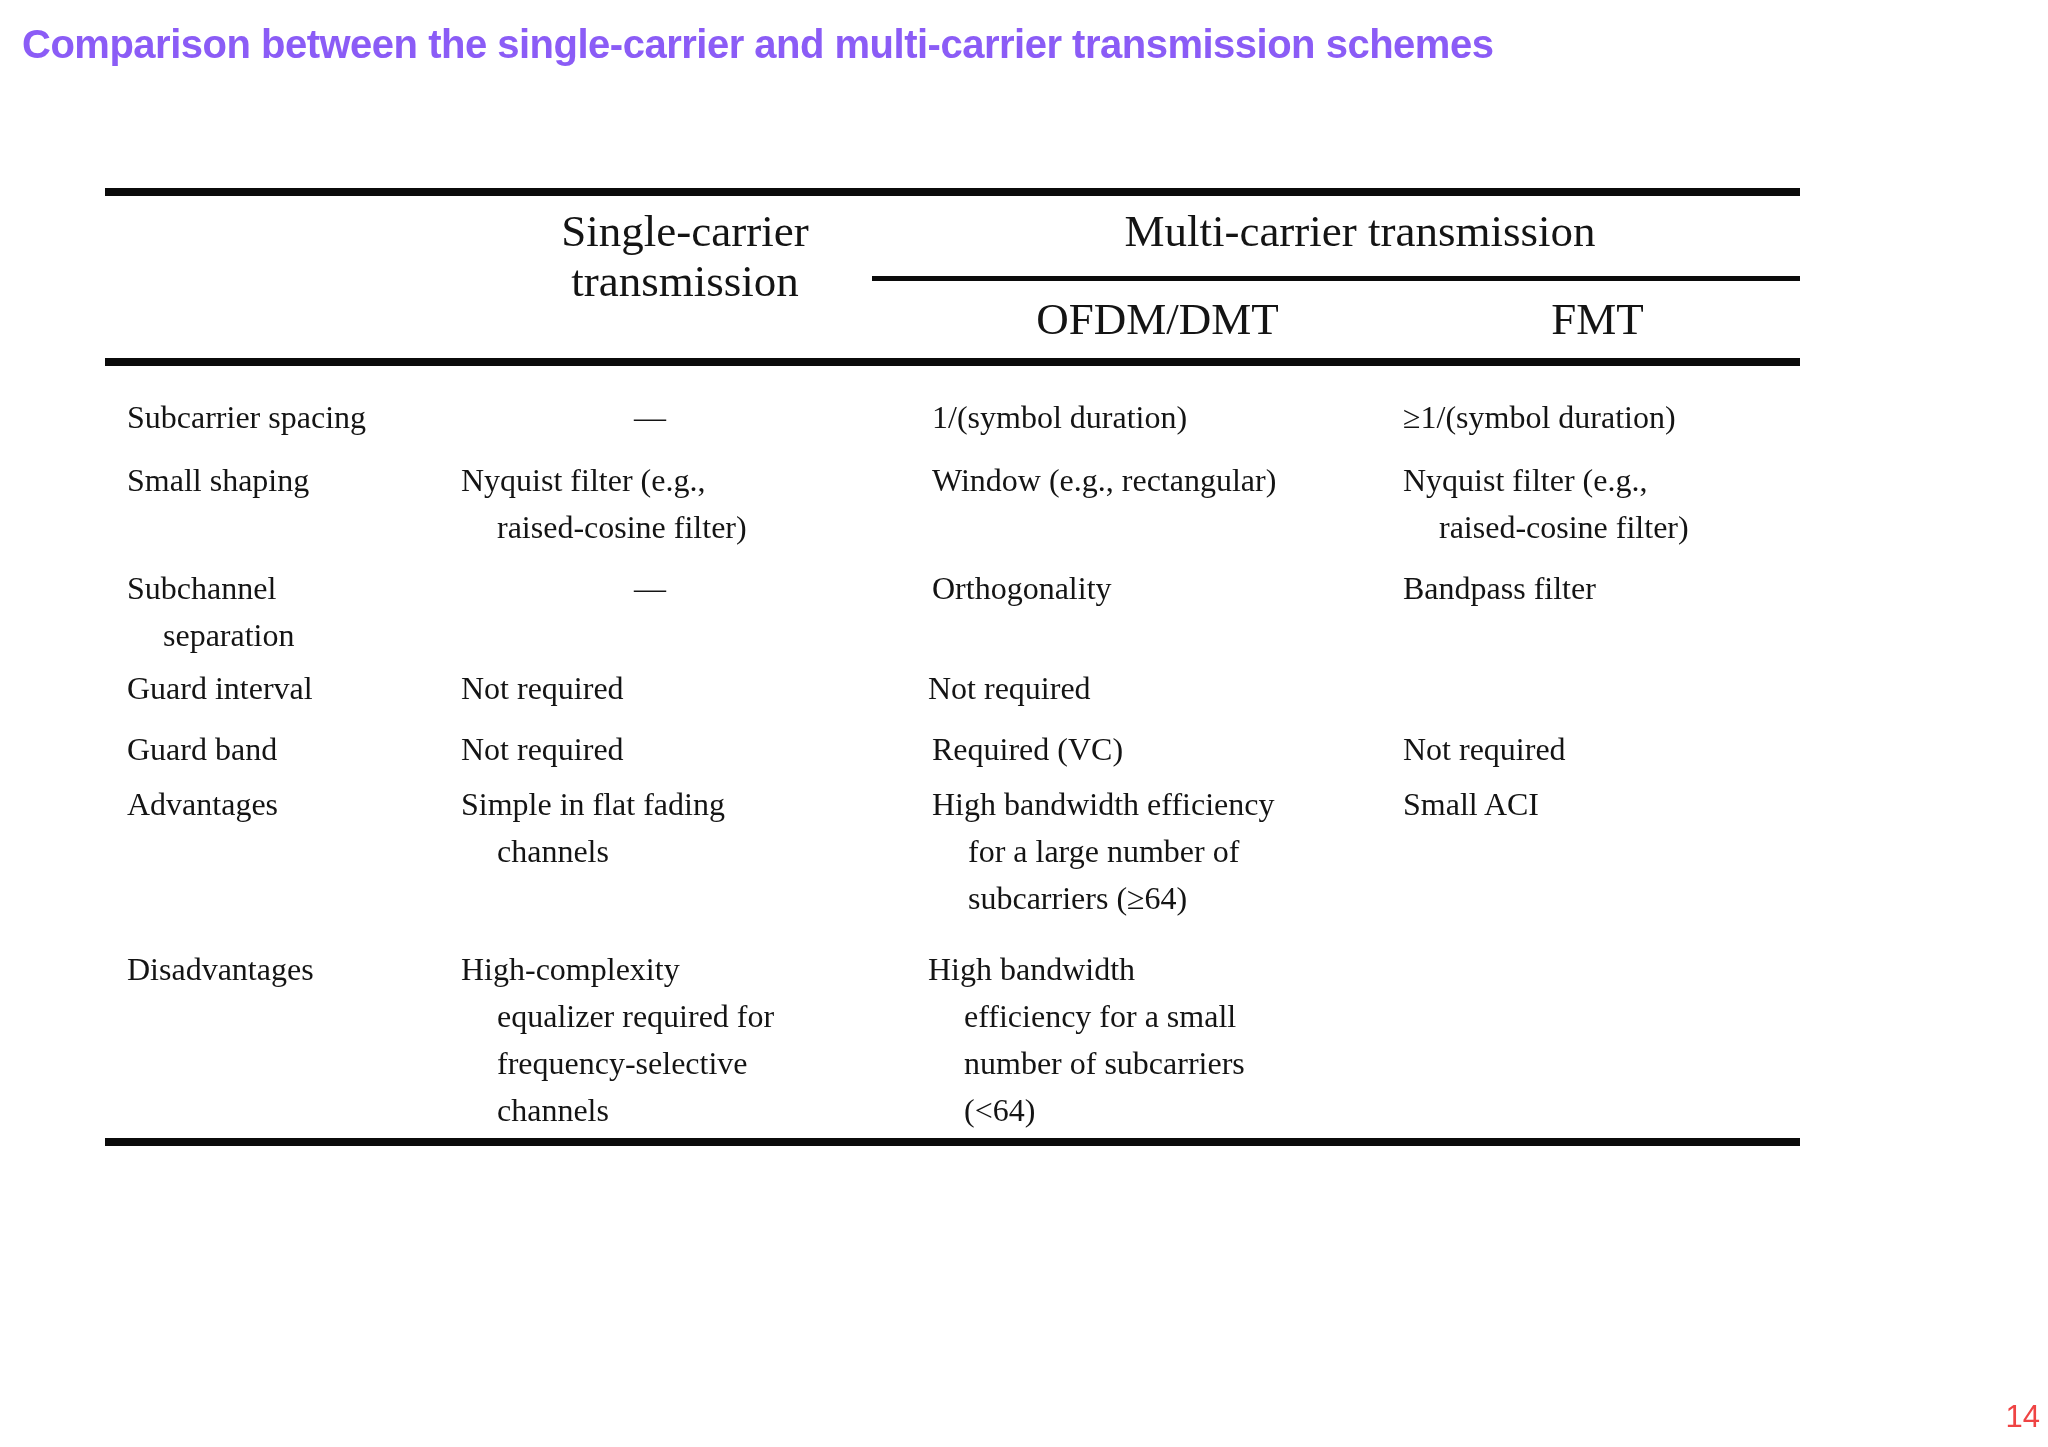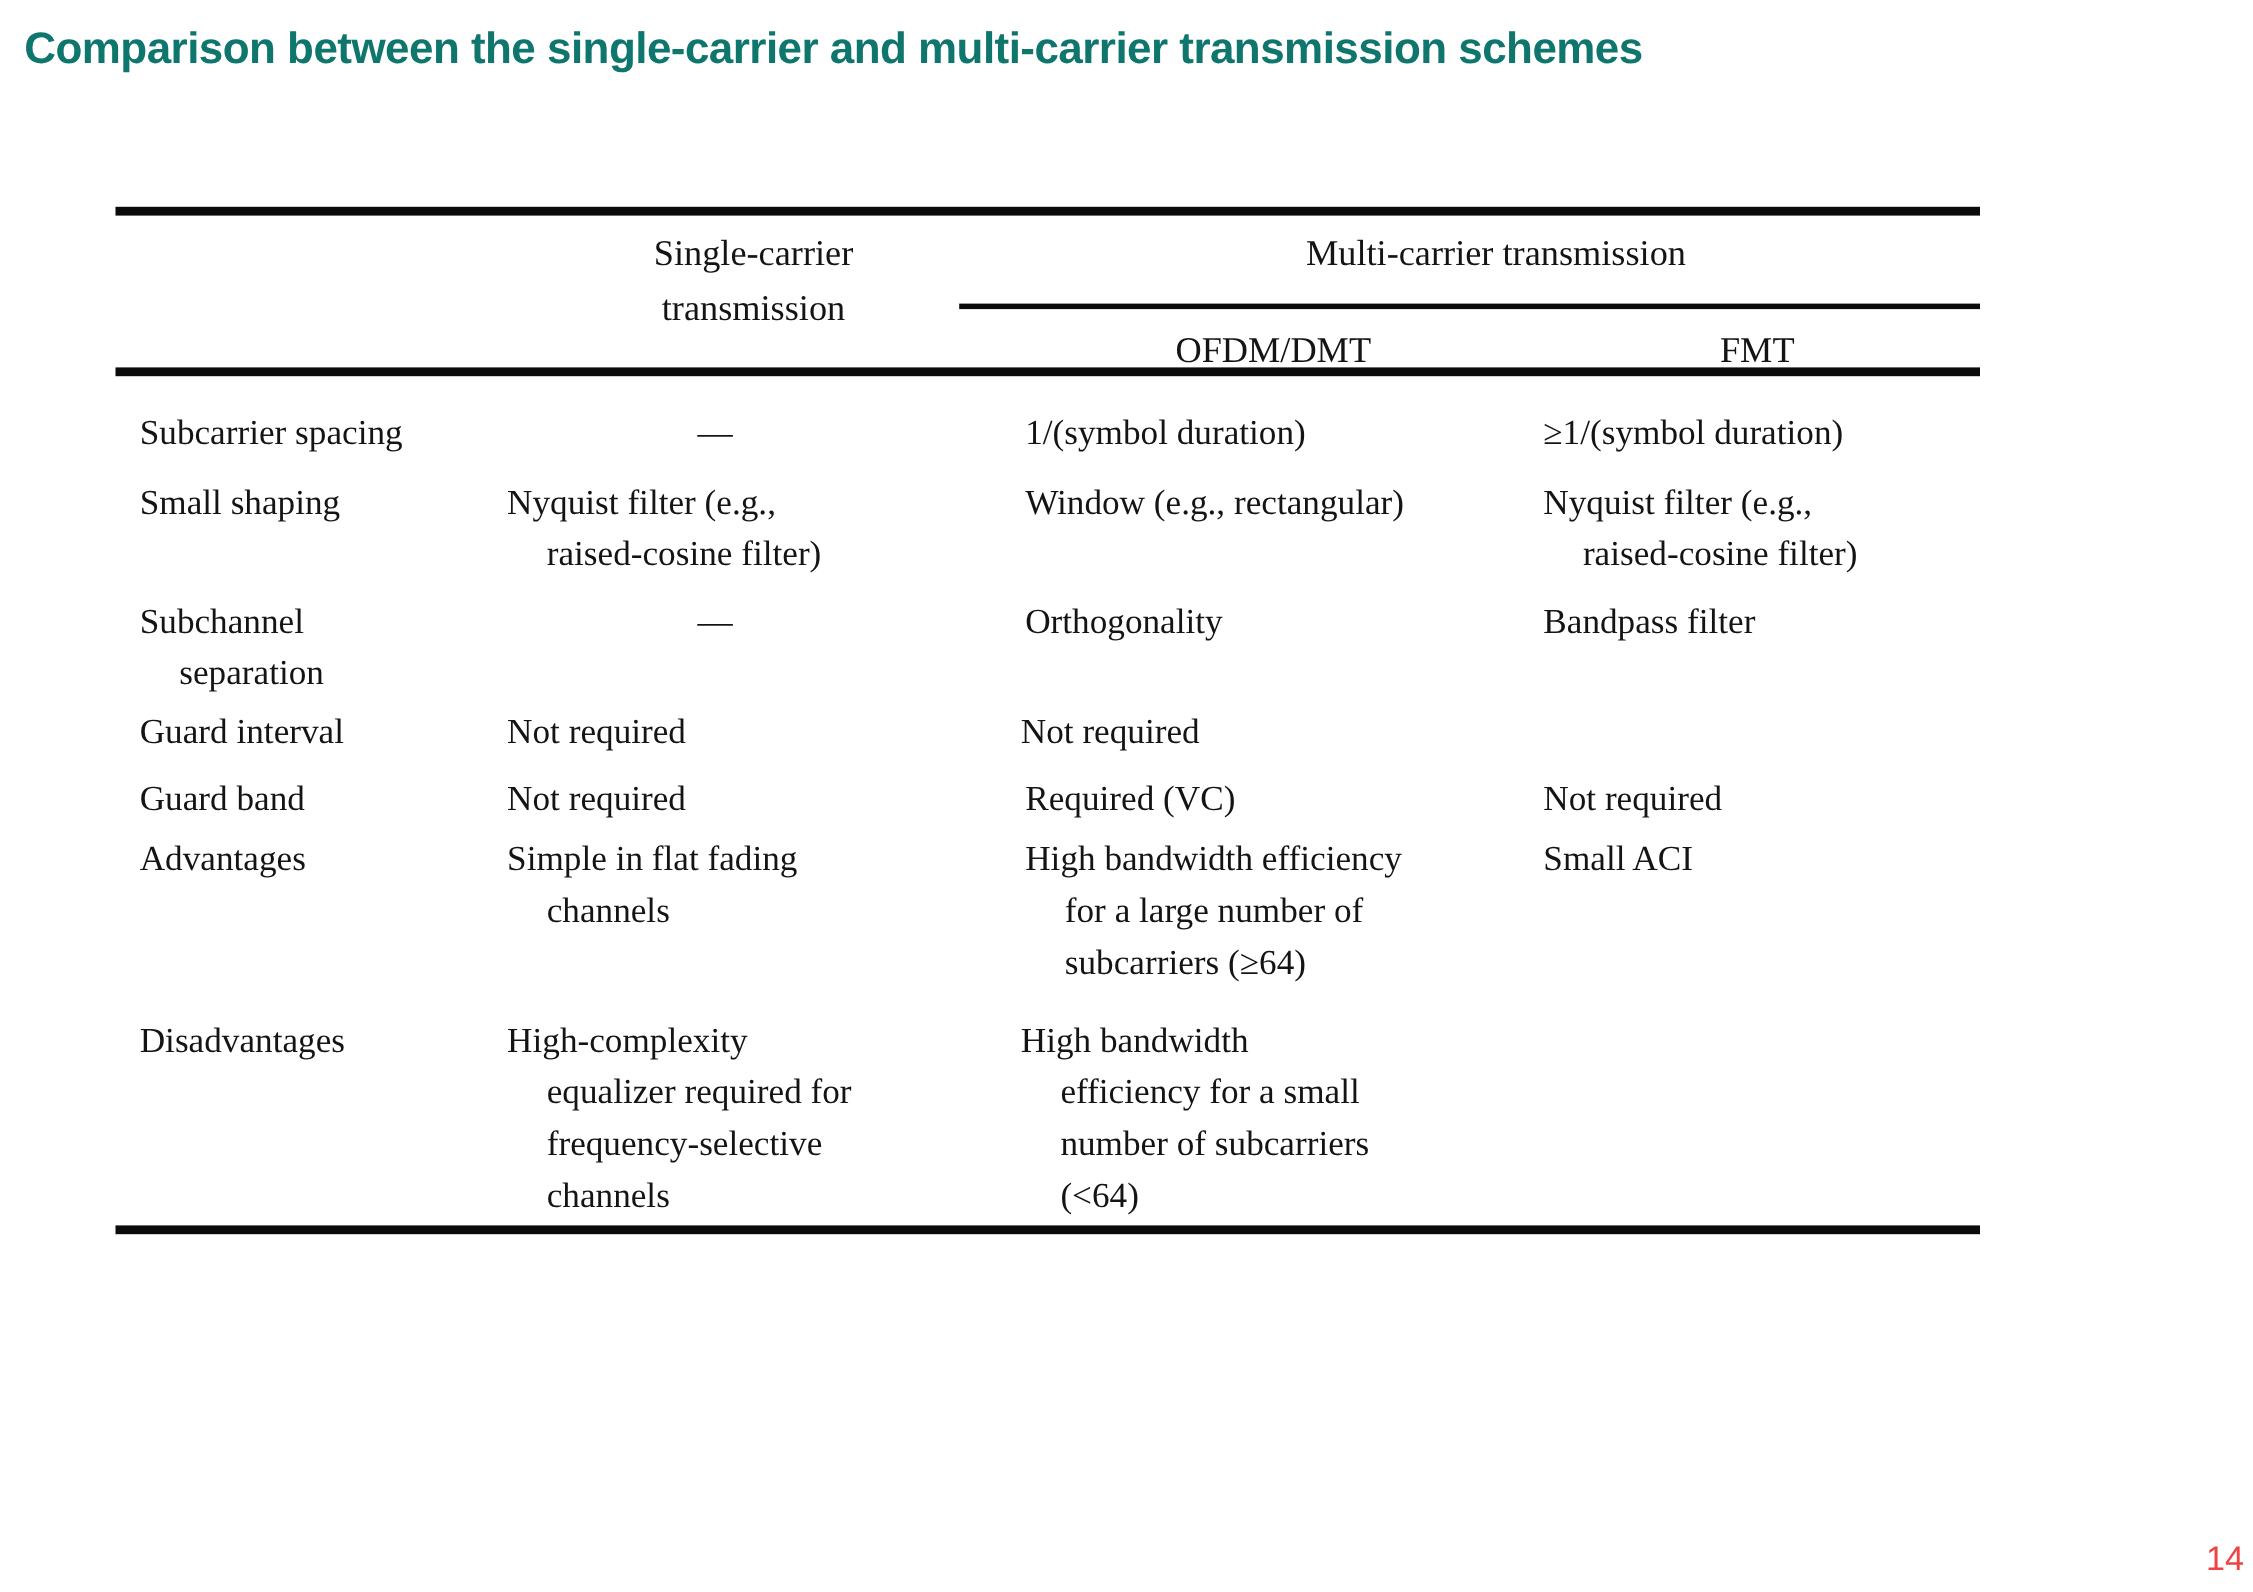--- a/index.html
+++ b/index.html
@@ -5,30 +5,30 @@
   html, body { margin:0; padding:0; background:#ffffff; }
   .slide {
     position:relative; width:2048px; height:1447px;
     background:#ffffff; overflow:hidden;
     font-family:"Liberation Serif", serif; color:#141414;
   }
   .title {
     position:absolute; left:22px; top:20px;
     font-family:"Liberation Sans", sans-serif;
     font-weight:700; font-size:40px; line-height:48px;
-    letter-spacing:-0.5px; color:#0f766e; white-space:nowrap;
+    letter-spacing:-0.5px; color:#8b5cf6; white-space:nowrap;
   }
   .paper-table { position:absolute; left:105px; top:188px; width:1695px; }
   .rule { background:#0b0b0b; }
   .rule.top { height:8px; }
   .rule.mid { height:8px; }
   .rule.bottom { height:8px; }
 
   
-  .thead { position:relative; height:138px; font-size:33px; }
+  .thead { position:relative; height:162px; font-size:45px; }
   .h-sc   { position:absolute; left:345px; width:470px; top:10px; text-align:center; line-height:50px; white-space:pre-line; }
   .h-mc   { position:absolute; left:815px; width:880px; top:10px; text-align:center; line-height:50px; }
   .h-mc-rule { position:absolute; left:767px; right:0; top:80px; height:5px; background:#0b0b0b; }
   .h-ofdm { position:absolute; left:815px;  width:475px; top:98px; text-align:center; line-height:50px; }
   .h-fmt  { position:absolute; left:1290px; width:405px; top:98px; text-align:center; line-height:50px; }
 
   .tbody { padding-top:28px; }
   .row {
     display:grid; grid-template-columns:345px 470px 475px 405px;
     font-size:32px; line-height:47px;

